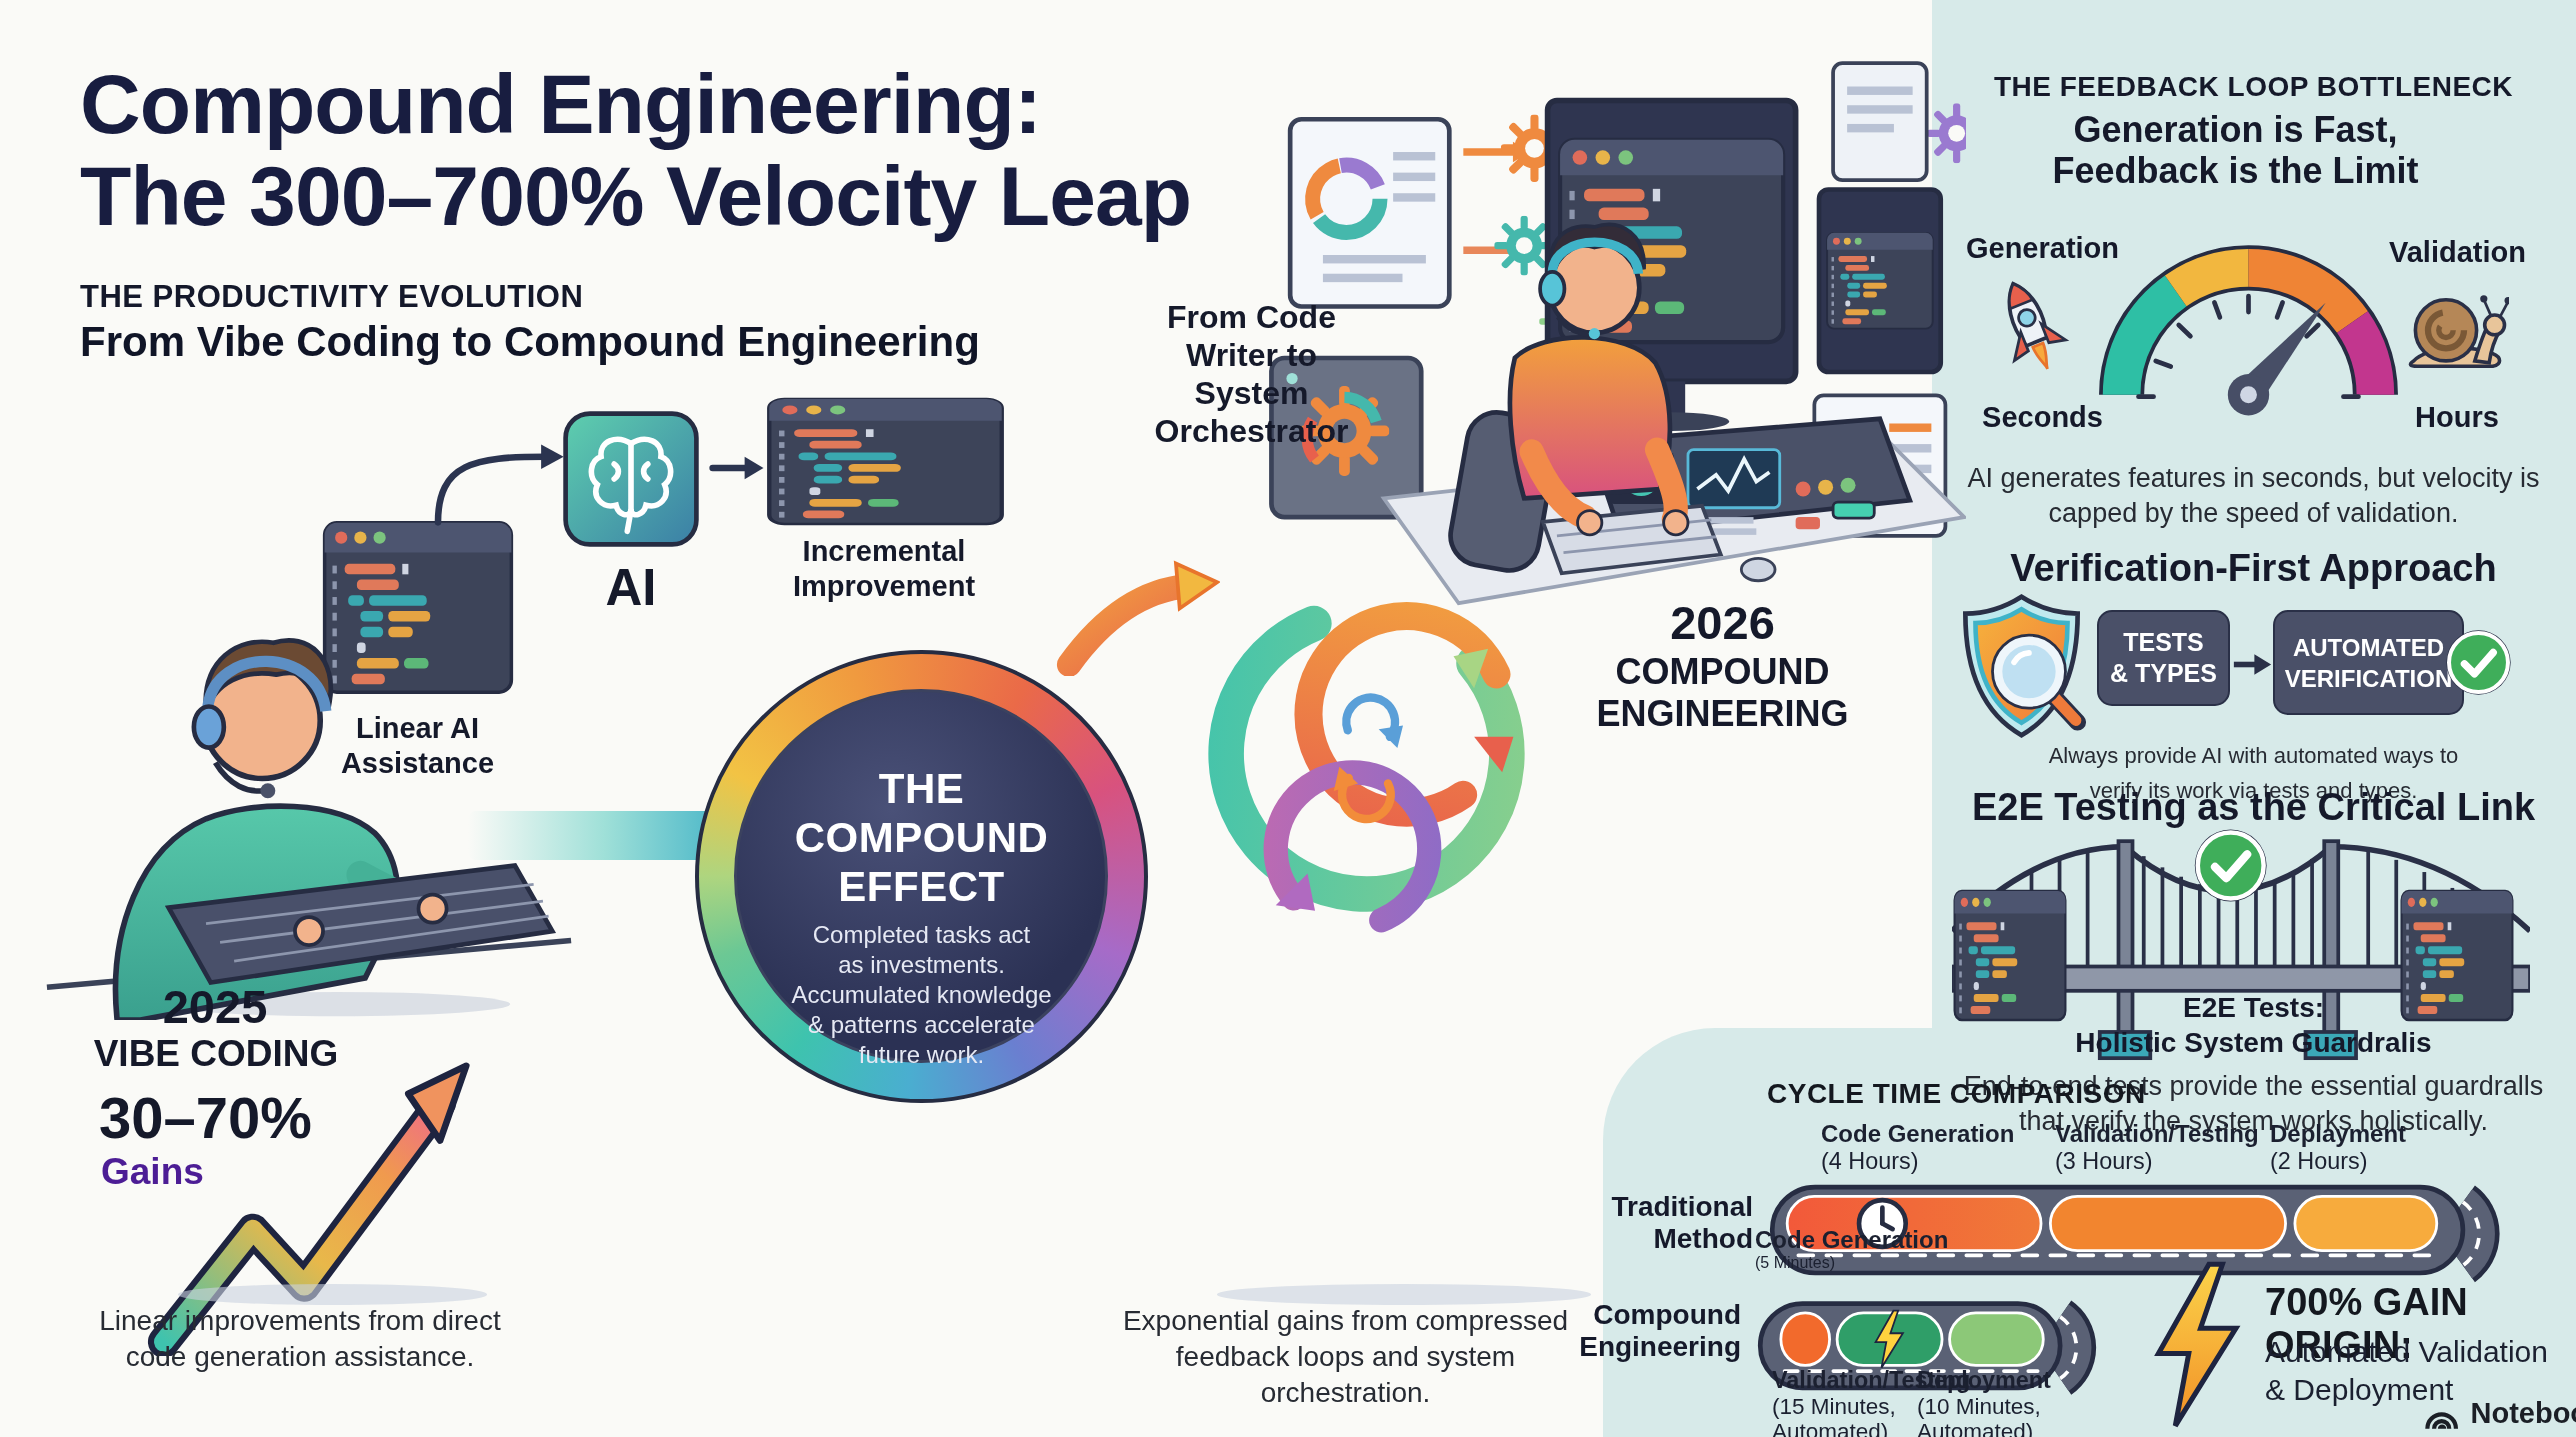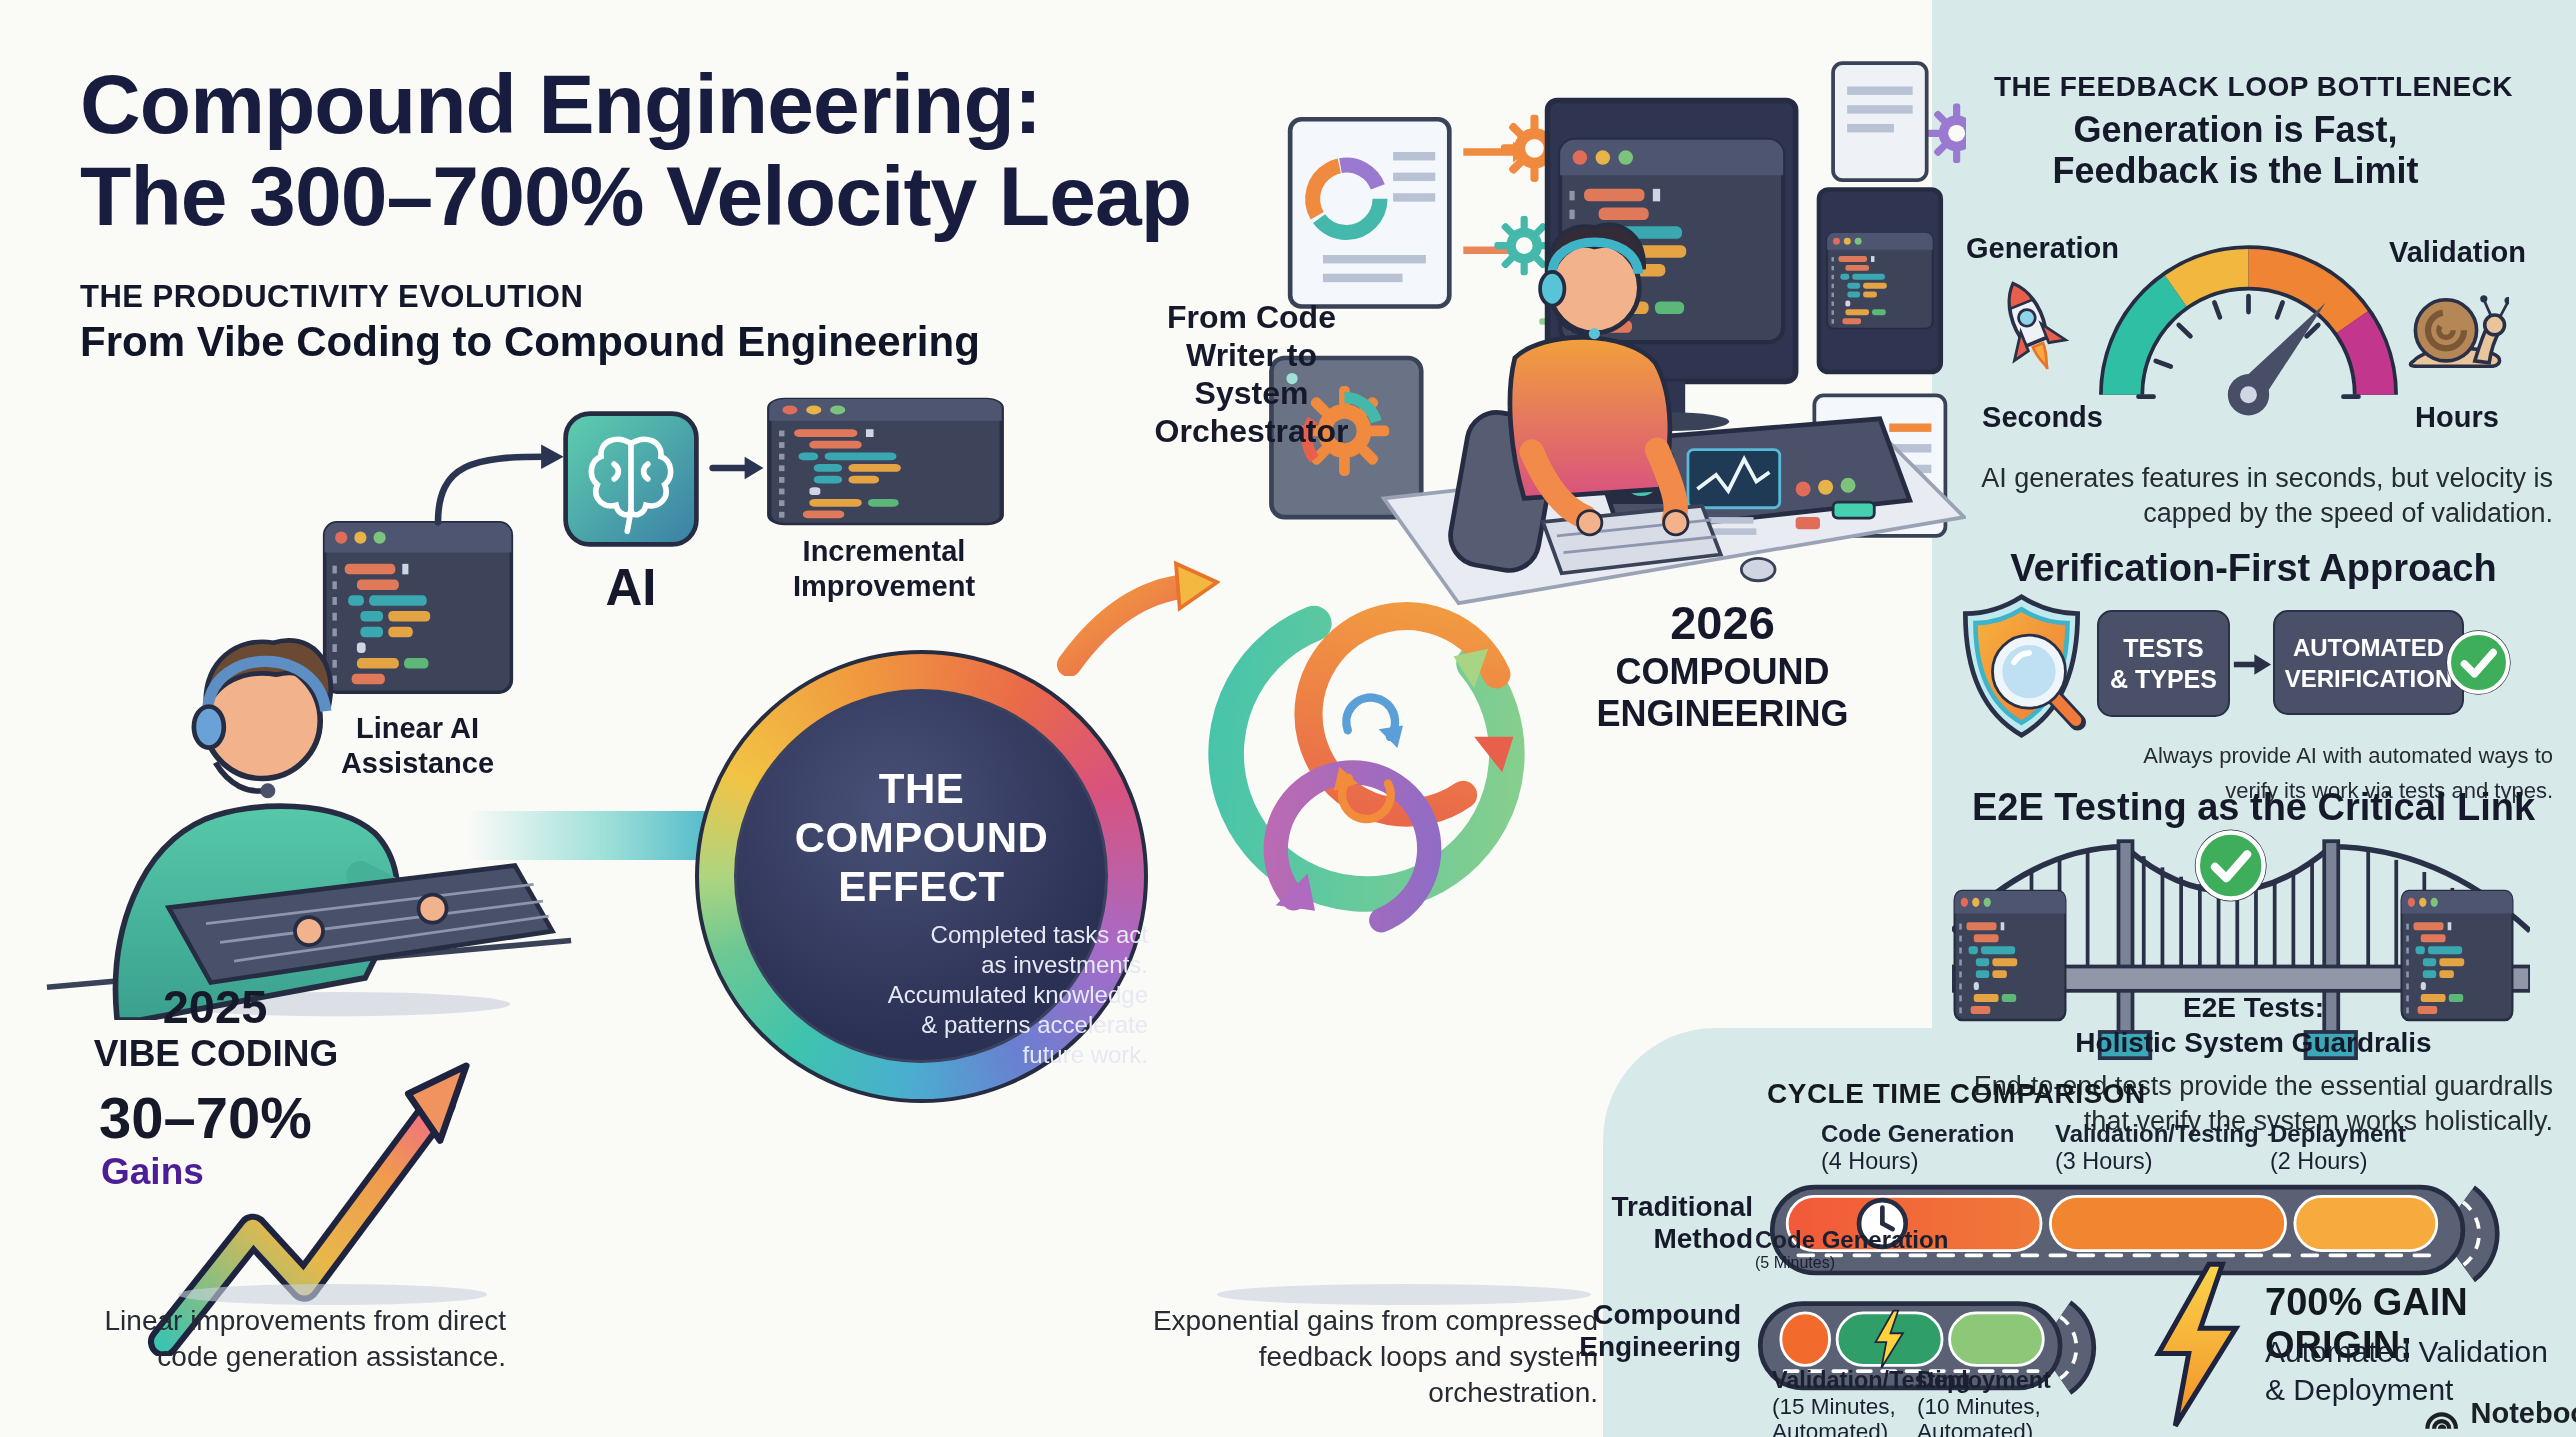--- a/index.html
+++ b/index.html
@@ -8,21 +8,21 @@
   .canvas{position:relative;width:2576px;height:1438px;background:#fafaf7;overflow:hidden}
   .abs{position:absolute}
   .pre{white-space:pre-line}
   .ctr{}
   .ral{text-align:right}
   .b{font-weight:bold}
   .h1{font-size:84px;font-weight:bold;line-height:92px;color:#181d40;letter-spacing:-0.9px;white-space:pre-line}
   .kicker{font-size:31px;font-weight:bold;color:#14182a;letter-spacing:0.5px}
   .sub{font-size:42px;font-weight:bold;color:#101527}
   .lbl{font-weight:bold;text-align:center;white-space:pre-line;color:#15192a}
-  .cap{text-align:right;white-space:pre-line;color:#272b33}
+  .cap{text-align:center;white-space:pre-line;color:#272b33}
   .panel{background:#d7eae9}
   .ring{border-radius:50%;border:4.7px solid #262c42;
     background:conic-gradient(from -90deg,#aed57f,#f2c344 8%,#f09a3f 20%,#ea6a48 33%,#d8527e 43%,#a66bc8 56%,#6a7fd0 67%,#4aaed0 76%,#3ec3ae 85%,#6cc894 94%,#aed57f)}
   .circle-core{border-radius:50%;background:radial-gradient(circle at 42% 32%,#4a5178,#2b3154 70%);border:3.7px solid #3b425f}
   .darkbox{background:#4a5068;border:2.8px solid #2a3047;border-radius:15px;display:flex;align-items:center;justify-content:center}
   .darkbox div{color:#ffffff;font-weight:bold;text-align:center;white-space:pre-line}
   .beam{background:linear-gradient(90deg,rgba(255,255,255,0),#9fe0d8 55%,#4fb9c9);border-radius:7.5px}
   .shadow{border-radius:50%;background:#c9d2df;opacity:.6}
   svg{display:block}
 </style>
@@ -411,21 +411,21 @@
   <svg class="abs" style="left:1956px;top:590px" width="131" height="152" viewBox="0 0 140 160">
     <path d="M70 6 C92 20 114 24 130 24 C130 86 112 130 70 154 C28 130 10 86 10 24 C26 24 48 20 70 6 Z" fill="#bfe9ee" stroke="#2a3047" stroke-width="5"></path>
     <path d="M70 6 C92 20 114 24 130 24 C130 86 112 130 70 154 C28 130 10 86 10 24 C26 24 48 20 70 6 Z" fill="url(#gradShield)" stroke="#3fb3c8" stroke-width="6" transform="translate(12.6,14.4) scale(0.82)"></path>
     <line x1="102" y1="110" x2="130" y2="140" stroke="#2a3047" stroke-width="18" stroke-linecap="round"></line>
     <line x1="102" y1="110" x2="128" y2="138" stroke="#ef7a3a" stroke-width="12" stroke-linecap="round"></line>
     <circle cx="78" cy="86" r="38" fill="none" stroke="#2a3047" stroke-width="5"></circle>
     <circle cx="78" cy="86" r="33" fill="#bfe0f2" stroke="#eef6fb" stroke-width="9"></circle>
     <path d="M62 76 A20 20 0 0 1 78 66" stroke="#ffffff" stroke-width="6" fill="none" stroke-linecap="round"></path>
   </svg>
 
-  <div class="abs darkbox" style="left:2097px;top:610px;width:133px;height:107px">
+  <div class="abs darkbox" style="left:2097px;top:610px;width:133px;height:96px">
     <div style="font-size:25px;line-height:31px">TESTS
 &amp; TYPES</div>
   </div>
   <svg class="abs" style="left:2230px;top:644px" width="45" height="41" viewBox="0 0 48 44">
     <path d="M4 22 H28" stroke="#2a3047" stroke-width="6"></path>
     <polygon points="44,22 26,11 26,33" fill="#2a3047"></polygon>
   </svg>
   <div class="abs darkbox" style="left:2273px;top:610px;width:191px;height:105px">
     <div style="font-size:24px;line-height:31px">AUTOMATED
 VERIFICATION</div>

